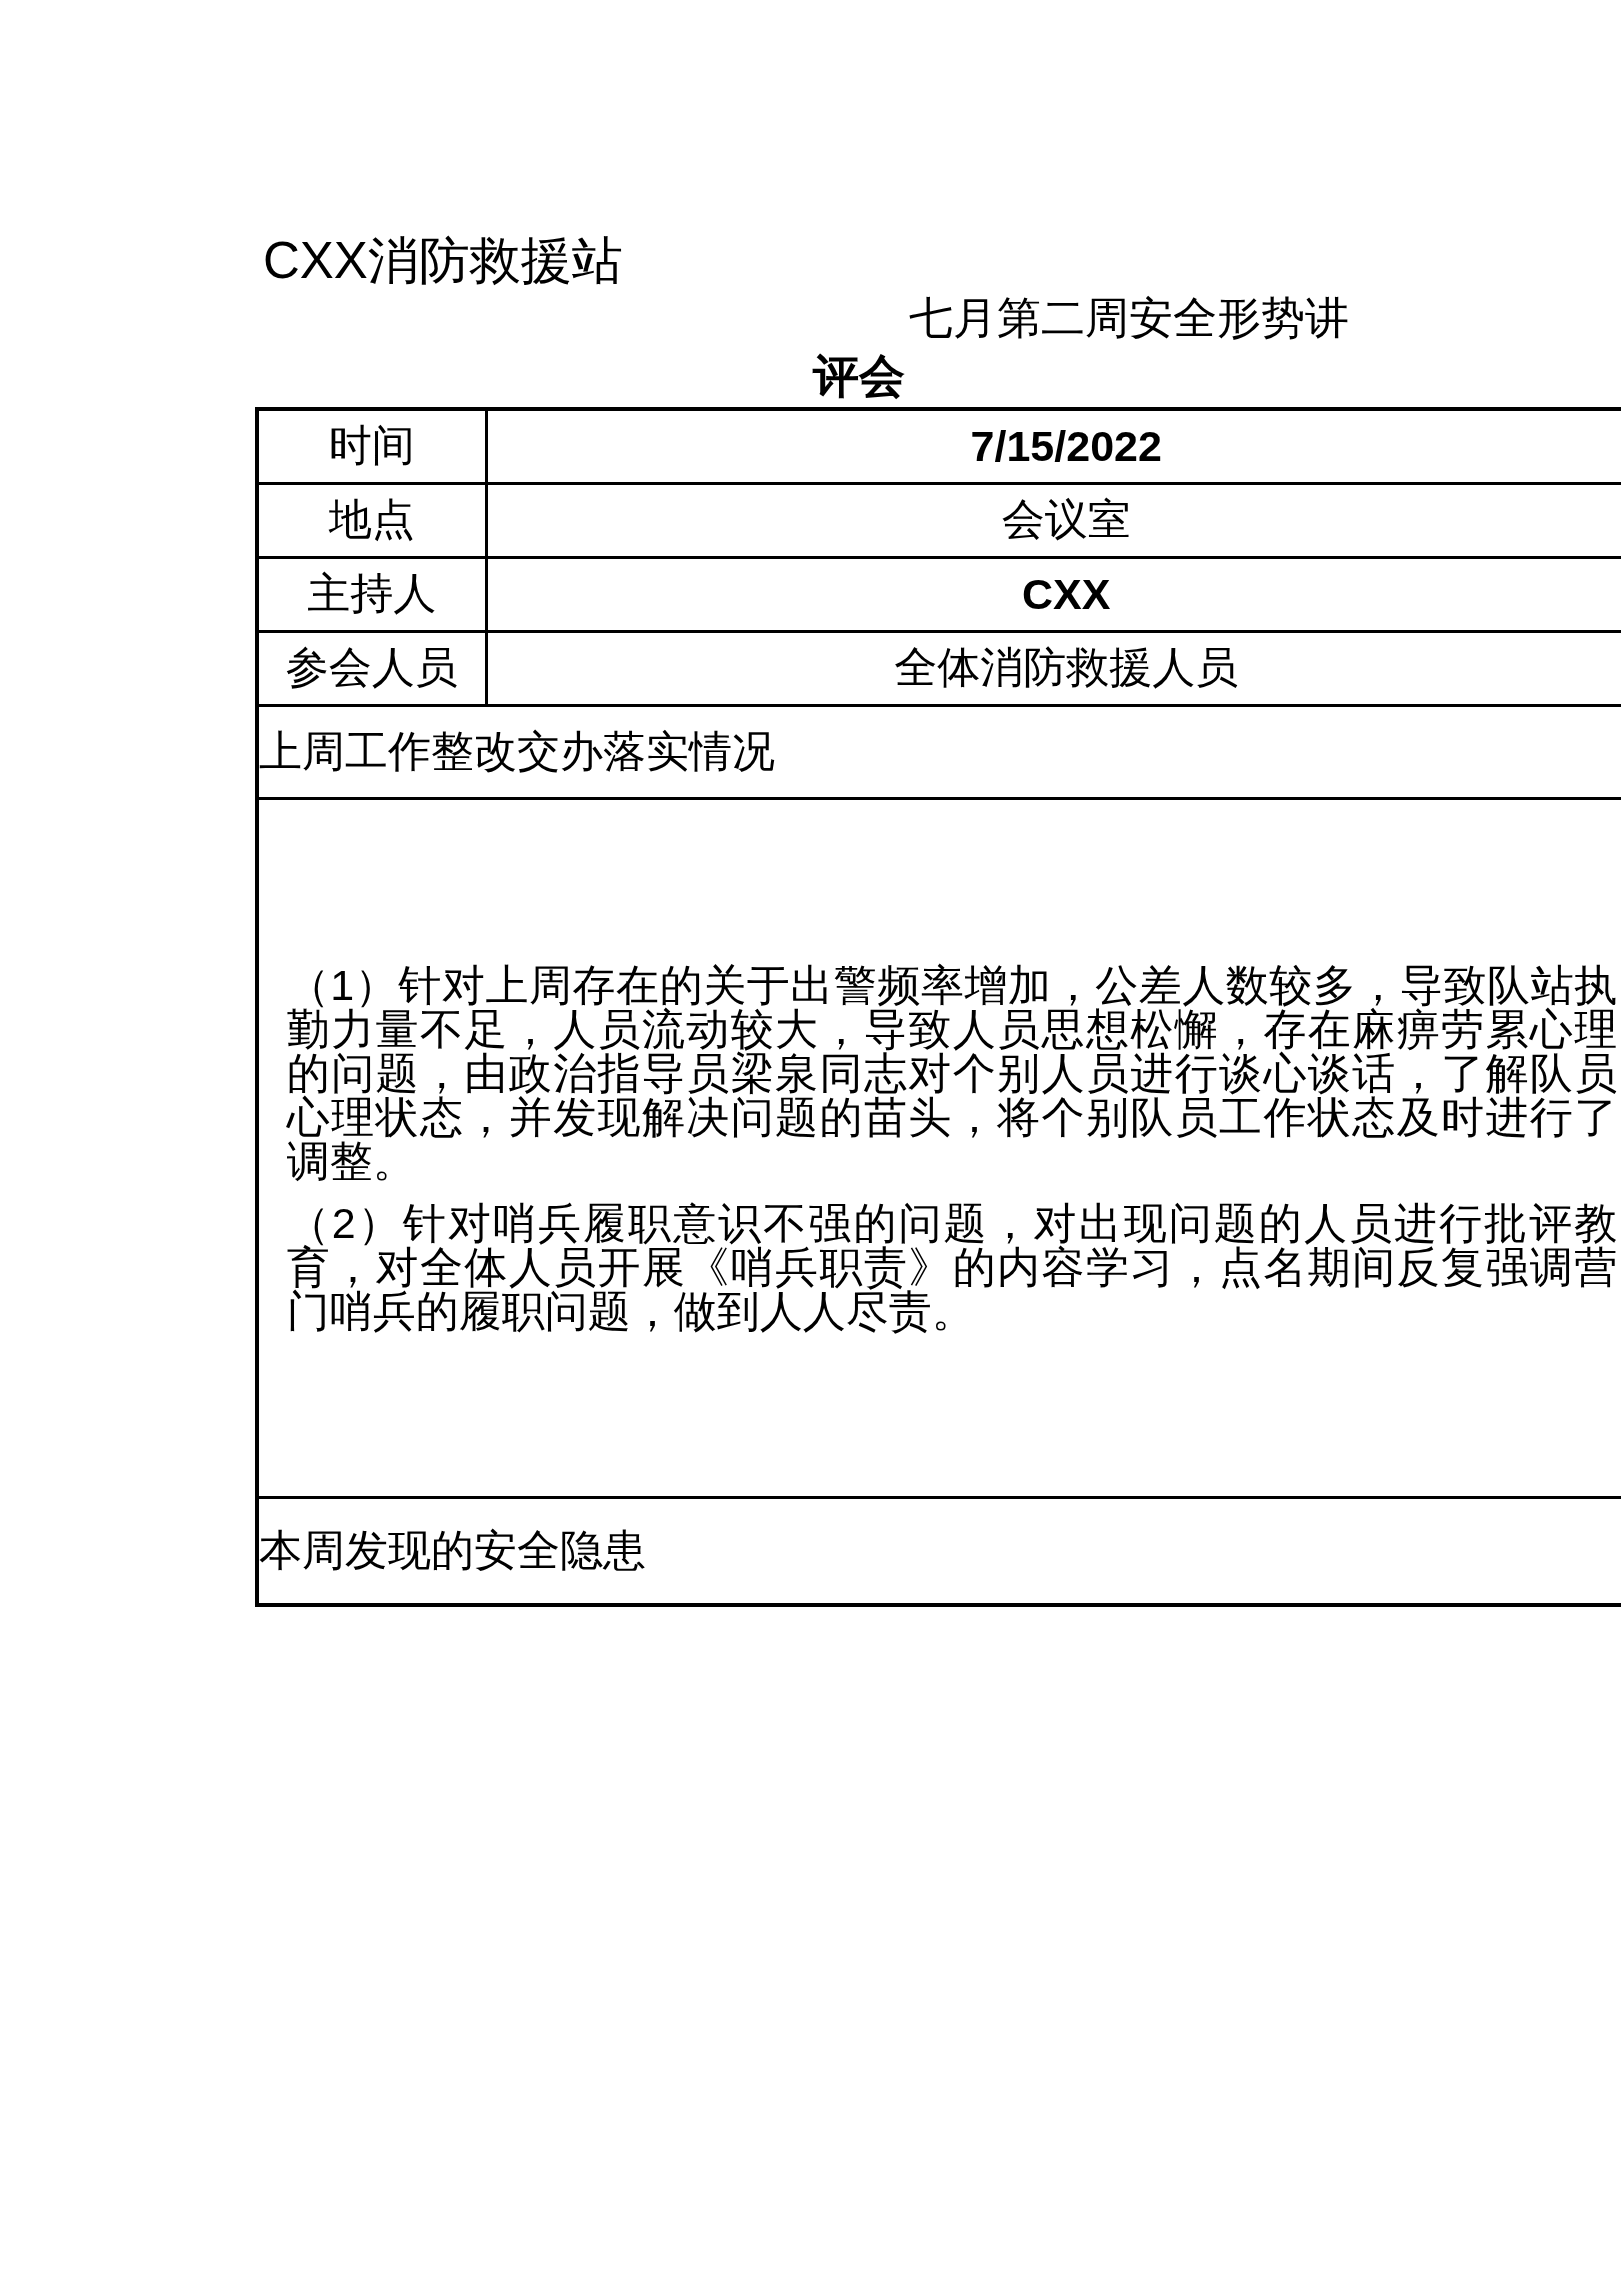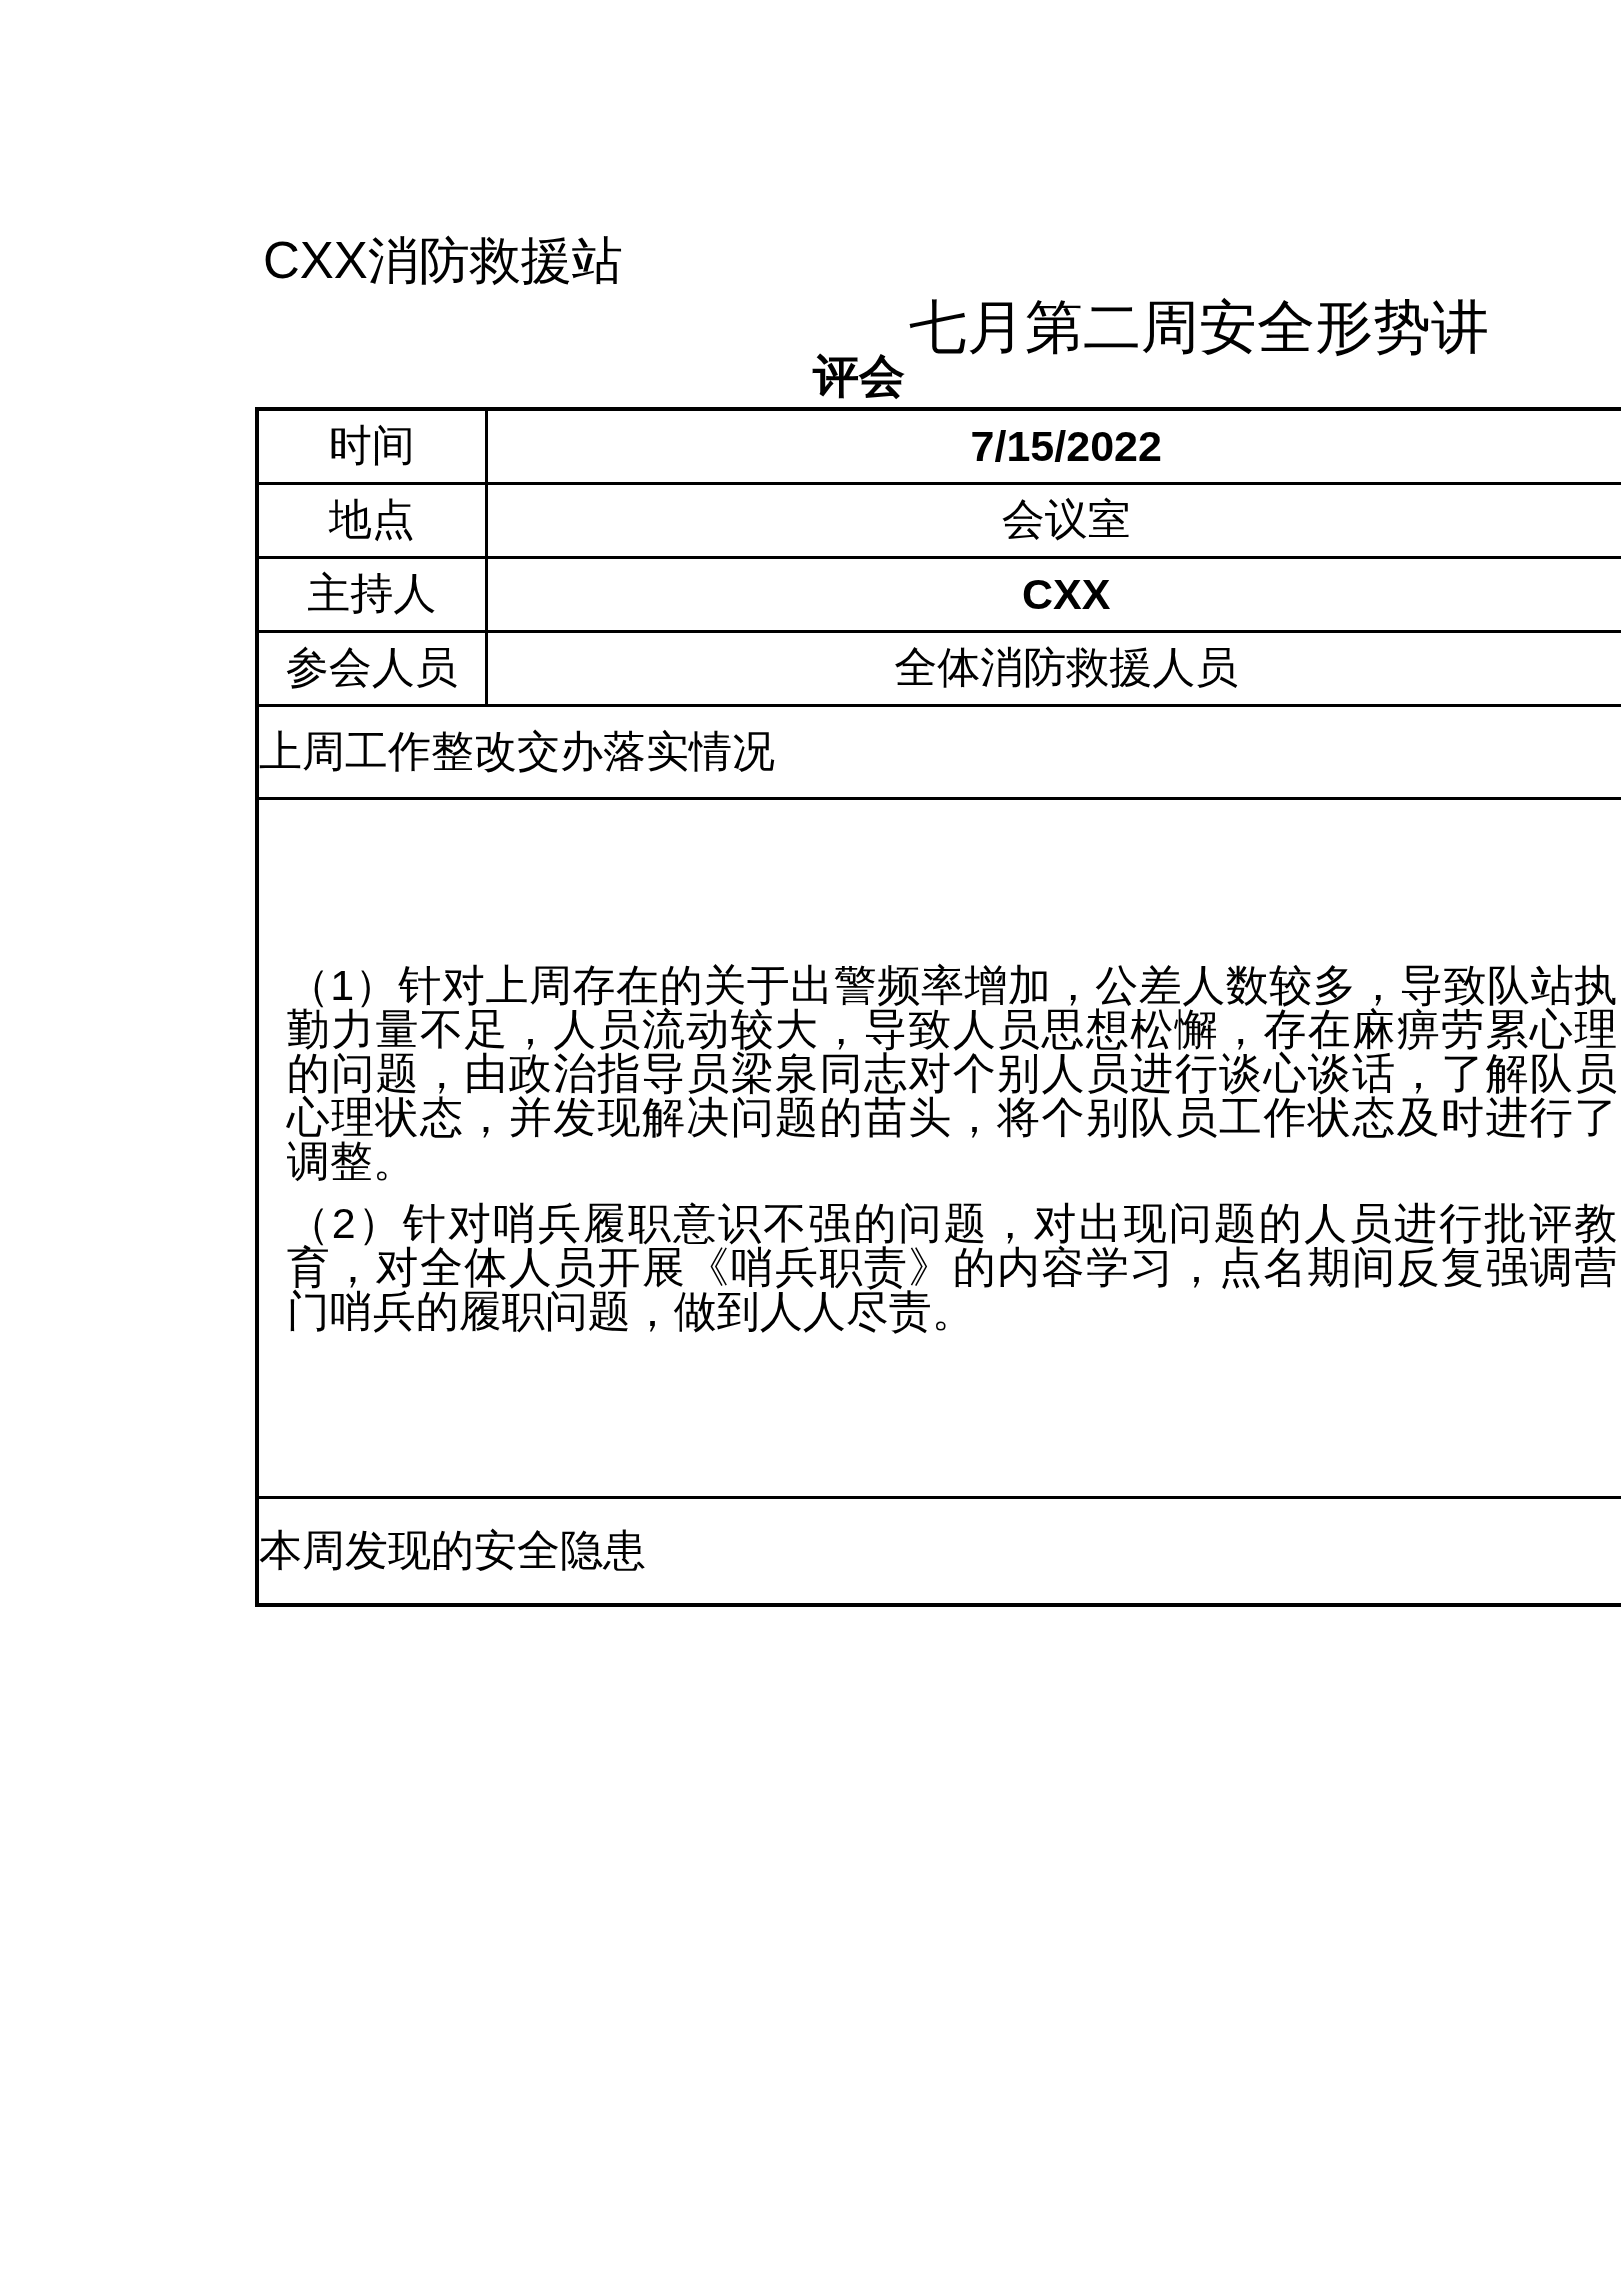--- a/index.html
+++ b/index.html
@@ -18,21 +18,21 @@
     left: 209px;
     top: 173px;
     font-size: 51px;
     white-space: nowrap;
   }
 
   .subtitle-line1 {
     position: absolute;
     left: 855px;
     top: 235px;
-    font-size: 58px;
+    font-size: 44px;
     white-space: nowrap;
   }
   .subtitle-line2 {
     position: absolute;
     left: 759px;
     top: 292px;
     font-size: 46px;
     white-space: nowrap;
     font-weight: bold;
   }

